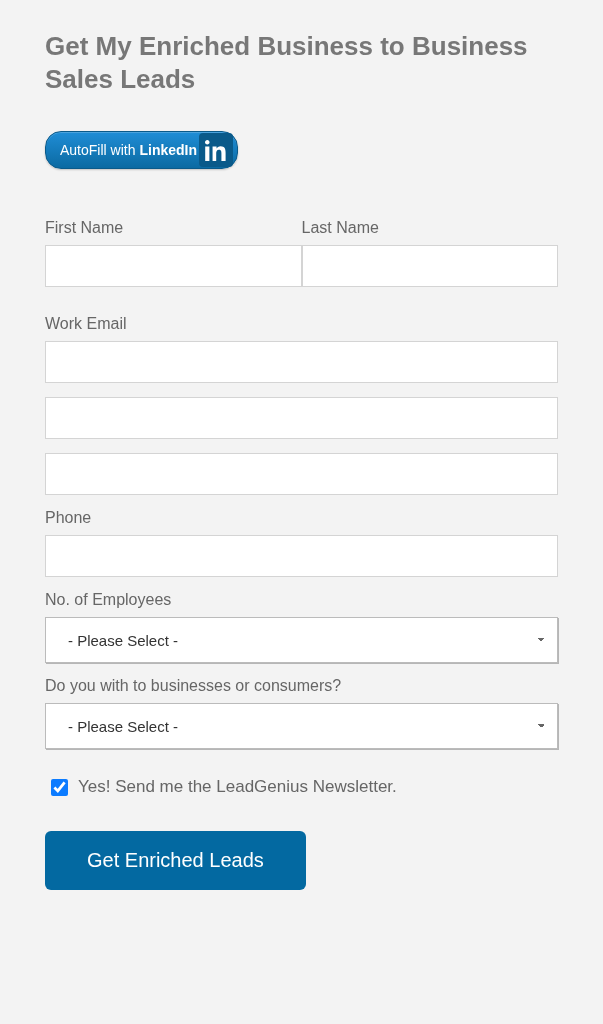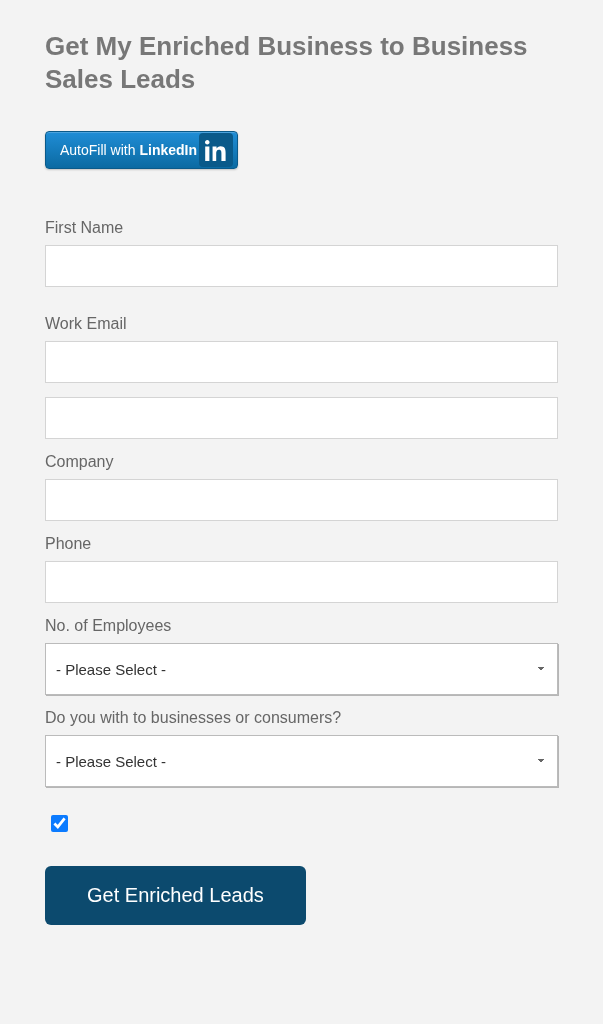--- a/index.html
+++ b/index.html
@@ -20,21 +20,21 @@
       font-weight: 600;
       color: #777;
       line-height: 1.25;
       margin-bottom: 36px;
     }
     .linkedin-btn {
       display: inline-flex;
       align-items: center;
       background: linear-gradient(to bottom, #1f8dd6, #0b6aa2);
       border: 1px solid #0a5a8a;
-      border-radius: 4px;
+      border-radius: 16px;
       padding: 10px 14px;
       color: #fff;
       font-size: 14px;
       cursor: pointer;
       box-shadow: inset 0 1px 0 rgba(255,255,255,0.2), 0 1px 2px rgba(0,0,0,0.2);
       margin-bottom: 50px;
     }
     .linkedin-btn .prefix {
       font-weight: 400;
       margin-right: 4px;
@@ -77,24 +77,24 @@
       width: 100%;
       height: 42px;
       border: 1px solid #d4d4d4;
       background: #fff;
       padding: 8px 10px;
       font-size: 15px;
       color: #333;
     }
     .form-select {
       width: 100%;
-      height: 52px;
+      height: 46px;
       border: 1px solid #bbb;
       background: #fff;
-      padding: 6px 10px;
+      padding: 6px 22px;
       font-size: 15px;
       color: #333;
       box-shadow: 1px 1px 0 rgba(0,0,0,0.25);
       appearance: none;
       background-image: linear-gradient(45deg, transparent 50%, #666 50%), linear-gradient(135deg, #666 50%, transparent 50%);
       background-position: calc(100% - 16px) 50%, calc(100% - 12px) 50%;
       background-size: 4px 4px, 4px 4px;
       background-repeat: no-repeat;
     }
     .checkbox-row {
@@ -108,21 +108,21 @@
       width: 17px;
       height: 17px;
       accent-color: #0b7bff;
       margin-right: 10px;
     }
     .checkbox-row label {
       font-size: 17px;
       color: #666;
     }
     .submit-btn {
-      background: #0c4a6e;
+      background: #0369a1;
       color: #fff;
       font-size: 20px;
       font-weight: 400;
       border: none;
       border-radius: 6px;
       padding: 18px 42px;
       cursor: pointer;
     }
   </style>
 </head>
@@ -140,33 +140,36 @@
         <path d="M4.98 3.5C4.98 4.88 3.87 6 2.5 6S0 4.88 0 3.5 1.12 1 2.5 1s2.48 1.12 2.48 2.5zM.22 8.25h4.56V24H.22V8.25zM8.25 8.25h4.37v2.15h.06c.61-1.15 2.1-2.37 4.32-2.37 4.62 0 5.47 3.04 5.47 7v8.97h-4.56v-7.95c0-1.9-.03-4.34-2.64-4.34-2.65 0-3.05 2.07-3.05 4.2V24H8.25V8.25z"></path>
       </svg>
   </span>
 </button>
 
 <div class="form-row">
   <div class="form-group">
     <label class="form-label">First Name</label>
     <input type="text" class="form-input" value="" style="">
   </div>
+  <div class="form-group">
+    <label class="form-label">Last Name</label>
+    <input type="text" class="form-input" value="" style="">
+  </div>
 </div>
 
 <div class="form-group">
   <label class="form-label">Work Email</label>
   <input type="email" class="form-input" value="" style="">
 </div>
 
 <div class="form-group">
   <input type="text" class="form-input" value="" style="">
 </div>
 
 <div class="form-group">
-  <label class="form-label">Company</label>
   <input type="text" class="form-input" value="" style="">
 </div>
 
 <div class="form-group">
   <label class="form-label">Phone</label>
   <input type="tel" class="form-input" value="" style="">
 </div>
 
 <div class="form-group">
   <label class="form-label">No. of Employees</label>
@@ -177,18 +180,19 @@
 
 <div class="form-group">
   <label class="form-label">Do you with to businesses or consumers?</label>
   <select class="form-select">
     <option>- Please Select -</option>
   </select>
 </div>
 
 <div class="checkbox-row">
   <input type="checkbox" id="nl" checked="" style="">
+  <label for="nl">Yes! Send me the LeadGenius Newsletter.</label>
 </div>
 
 <button class="submit-btn">Get Enriched Leads</button>
 
 
 
 
 </body></html>

